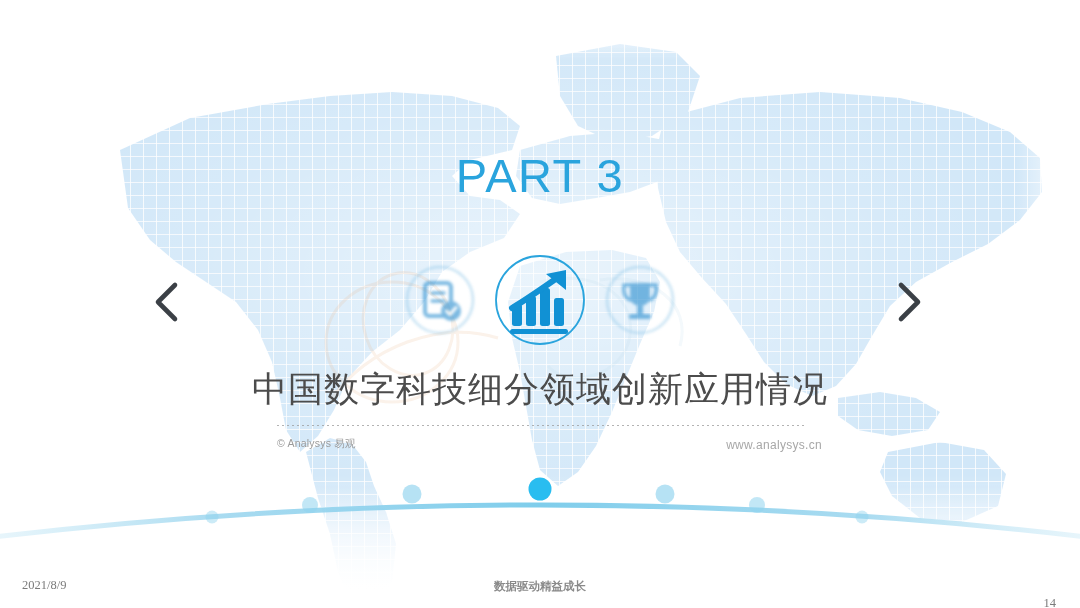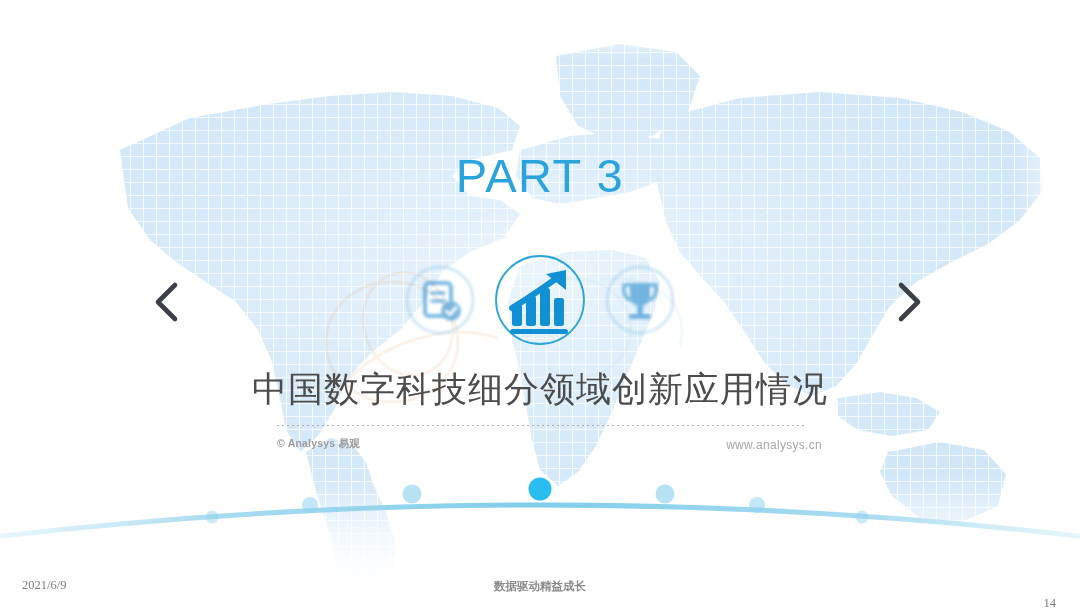--- a/index.html
+++ b/index.html
@@ -104,21 +104,20 @@
     background-repeat:repeat-x;
     background-position:0 center;
     opacity:.75;
   }
 
   
   .credit-left {
     position:absolute; left:277px; top:437px;
     font-size:10.5px; color:#9b9b9b; letter-spacing:.2px;
     white-space:nowrap;
-    font-weight:bold;
   }
   .credit-right {
     position:absolute; right:258px; top:438px;
     font-size:12px; color:#a7a7a7; letter-spacing:.3px;
     white-space:nowrap;
   }
 
   
   .arc-wrap { position:absolute; left:0; top:455px; width:1080px; height:90px; pointer-events:none; }
 
@@ -287,17 +286,17 @@
           <circle cx="310" cy="50" r="8" fill="#8FD3EE" opacity="0.55"></circle>
           <circle cx="412" cy="39" r="9.5" fill="#8FD3EE" opacity="0.65"></circle>
           <circle cx="540" cy="34" r="11.5" fill="#29BDF0" opacity="1"></circle>
           <circle cx="665" cy="39" r="9.5" fill="#8FD3EE" opacity="0.65"></circle>
           <circle cx="757" cy="50" r="8" fill="#8FD3EE" opacity="0.55"></circle>
           <circle cx="862" cy="62" r="6.5" fill="#8FD3EE" opacity="0.45"></circle>
         </g>
     </svg>
   </div>
 
-  <div class="footer-date">2021/6/9</div>
+  <div class="footer-date">2021/8/9</div>
   <div class="footer-center">数据驱动精益成长</div>
   <div class="footer-page">14</div>
 
 </div>
 
 </body></html>

